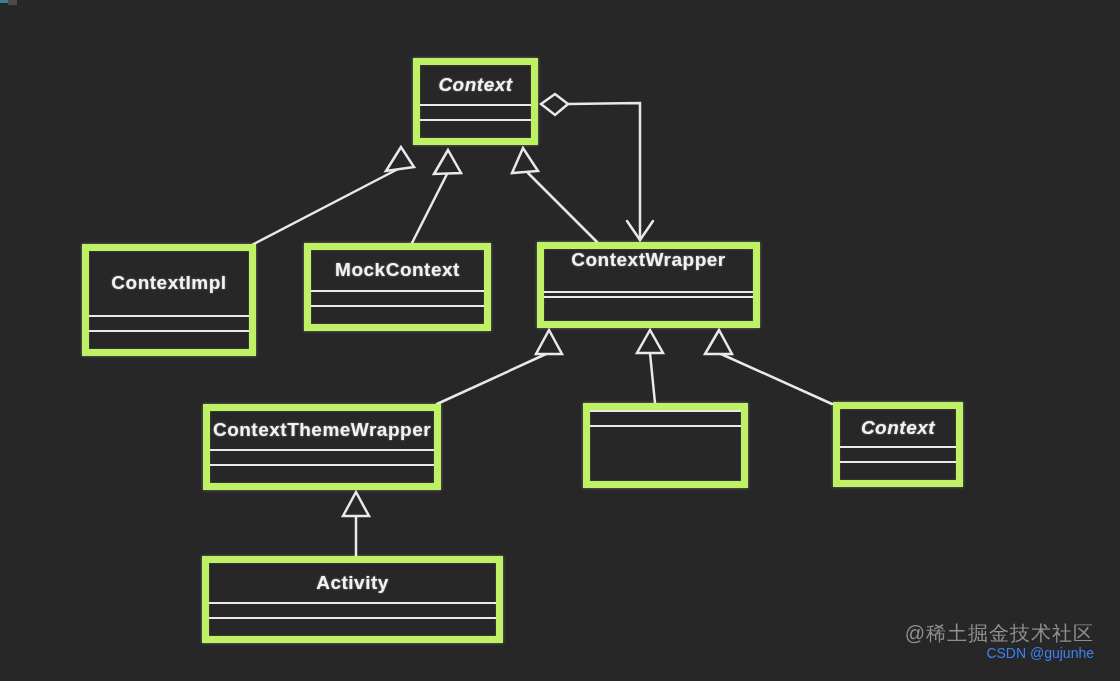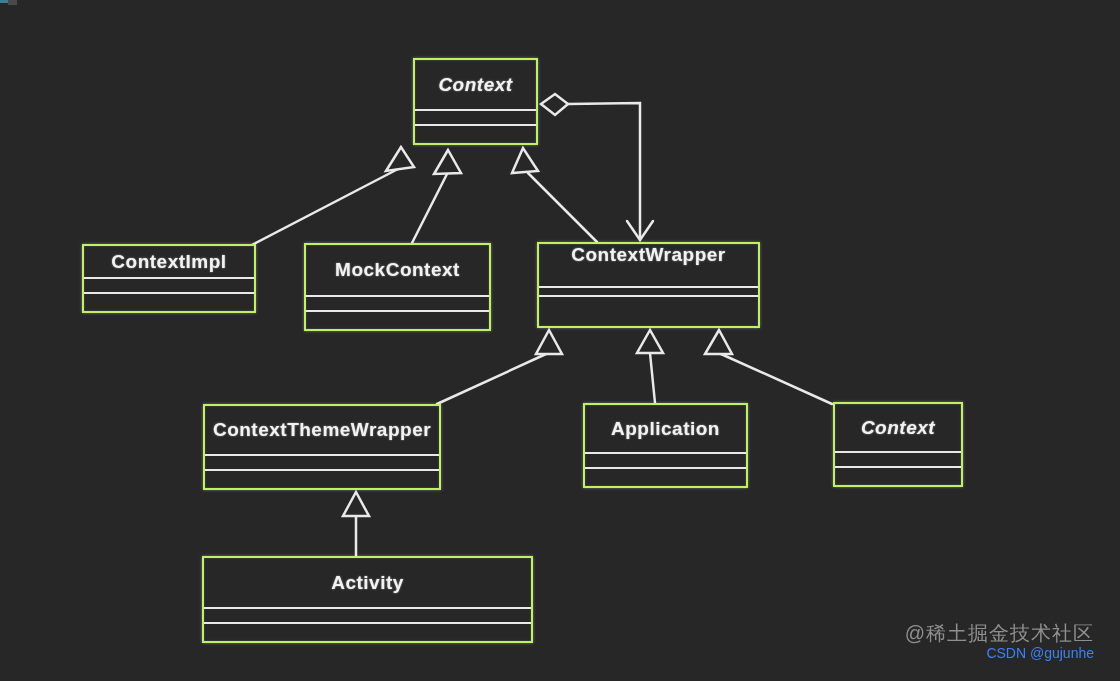--- a/index.html
+++ b/index.html
@@ -14,21 +14,21 @@
   .strip-blue{position:absolute;left:0;top:0;width:8px;height:3px;background:#3d7e92;}
   .strip-gray{position:absolute;left:8px;top:0;width:9px;height:5px;background:#4a4a4a;}
 
   
   #connectors{position:absolute;left:0;top:0;width:1120px;height:681px;}
 
   
   .uml-box{
     position:absolute;
     box-sizing:border-box;
-    border:2px solid #bef264;
+    border:7px solid #bef264;
     background:#272727;
     display:flex;flex-direction:column;
     box-shadow:0 0 3px rgba(255,255,255,.35), inset 0 0 2px rgba(255,255,255,.25);
   }
   .uml-title{
     flex:1;
     display:flex;align-items:center;justify-content:center;
     color:#f2f2f2;
     font-weight:bold;font-size:19px;letter-spacing:.5px;
     text-shadow:0 0 2px rgba(255,255,255,.55);
@@ -36,27 +36,27 @@
   }
   .uml-title.italic{font-style:italic;}
   .uml-attrs{
     height:13px;
     border-top:2px solid #e9e9e9;border-bottom:2px solid #e9e9e9;
   }
   .uml-methods{height:17px;}
 
   
   #box-context            {left:413px;top:58px; width:125px;height:87px;}
-  #box-contextimpl        {left:82px; top:244px;width:174px;height:69px;}
+  #box-contextimpl        {left:82px; top:244px;width:174px;height:112px;}
   #box-mockcontext        {left:304px;top:243px;width:187px;height:88px;}
   #box-contextwrapper     {left:537px;top:242px;width:223px;height:86px;gap:20px;}
   #box-contextthemewrapper{left:203px;top:404px;width:238px;height:86px;}
   #box-application        {left:583px;top:403px;width:165px;height:85px;}
   #box-service            {left:833px;top:402px;width:130px;height:85px;}
-  #box-activity           {left:202px;top:556px;width:331px;height:87px;text-align:right;}
+  #box-activity           {left:202px;top:556px;width:301px;height:87px;text-align:right;}
 
   
   .watermark{
     position:absolute;right:26px;bottom:20px;
     text-align:right;line-height:1.15;
   }
   .wm-juejin{color:#8f8f8f;font-size:20px;letter-spacing:1px;}
   .wm-csdn{color:#3b82f6;font-size:14px;}
 </style>
 </head>
@@ -135,21 +135,20 @@
     <div class="uml-methods"></div>
   </div>
 
   <div class="uml-box" id="box-contextthemewrapper">
     <div class="uml-title">ContextThemeWrapper</div>
     <div class="uml-attrs"></div>
     <div class="uml-methods"></div>
   </div>
 
   <div class="uml-box" id="box-application">
-    <div class="uml-title">Application</div>
     <div class="uml-attrs"></div>
     <div class="uml-methods"></div>
   </div>
 
   <div class="uml-box" id="box-service">
     <div class="uml-title italic">Context</div>
     <div class="uml-attrs"></div>
     <div class="uml-methods"></div>
   </div>
 

